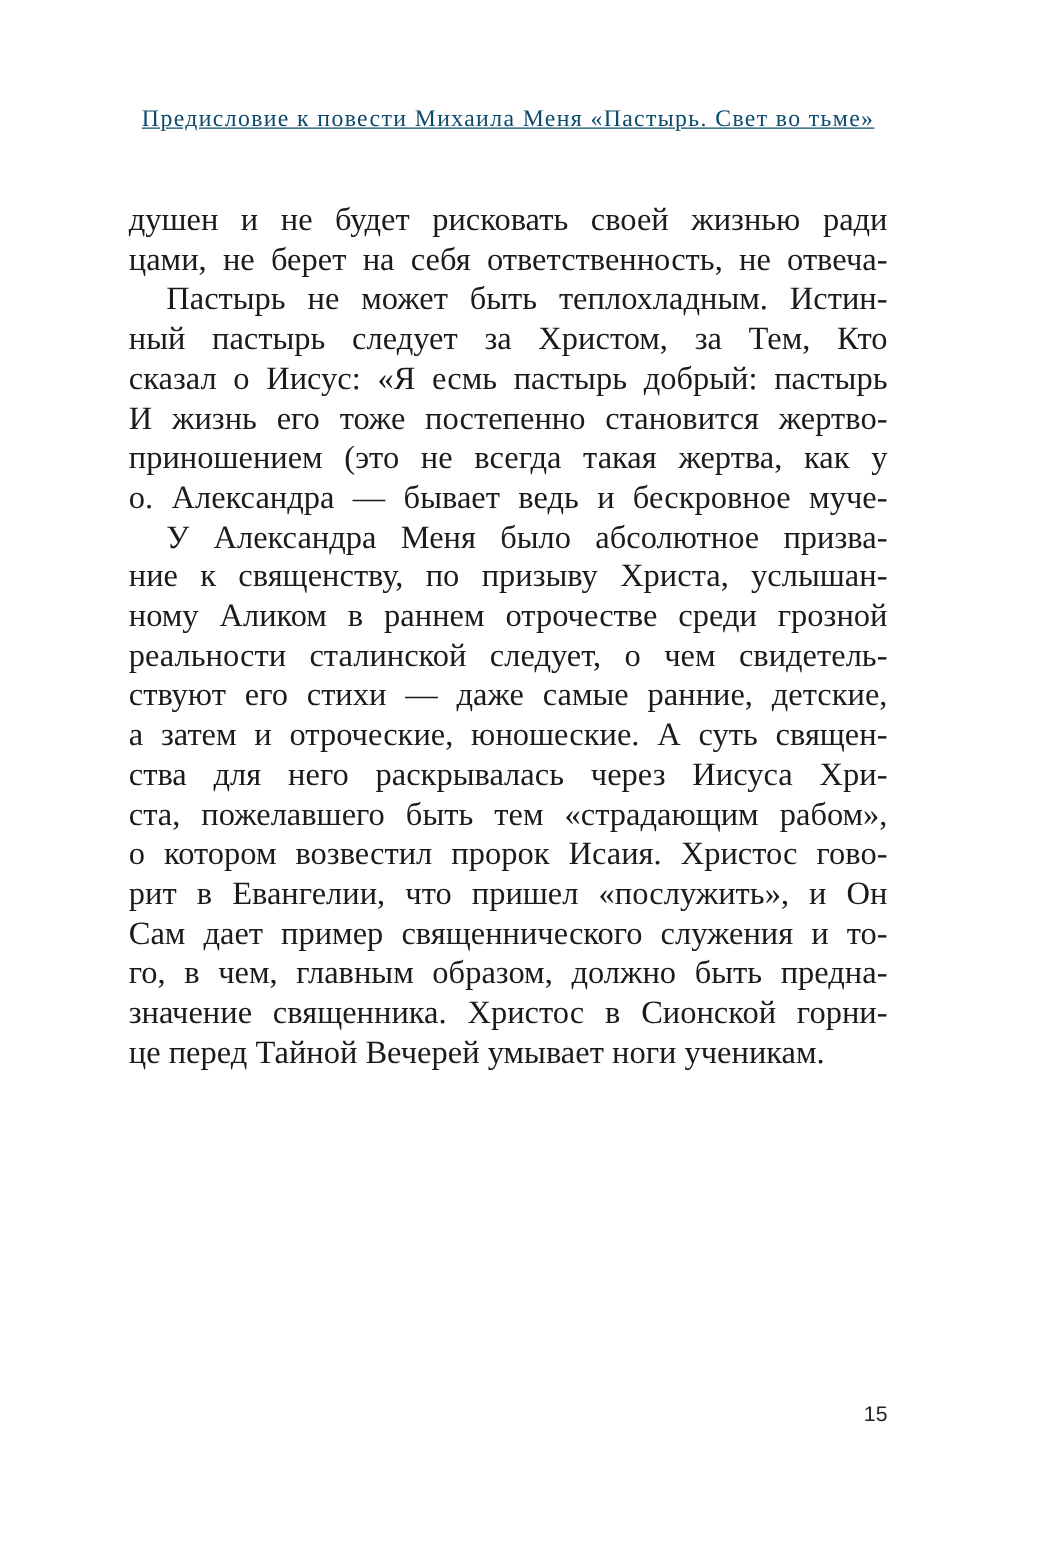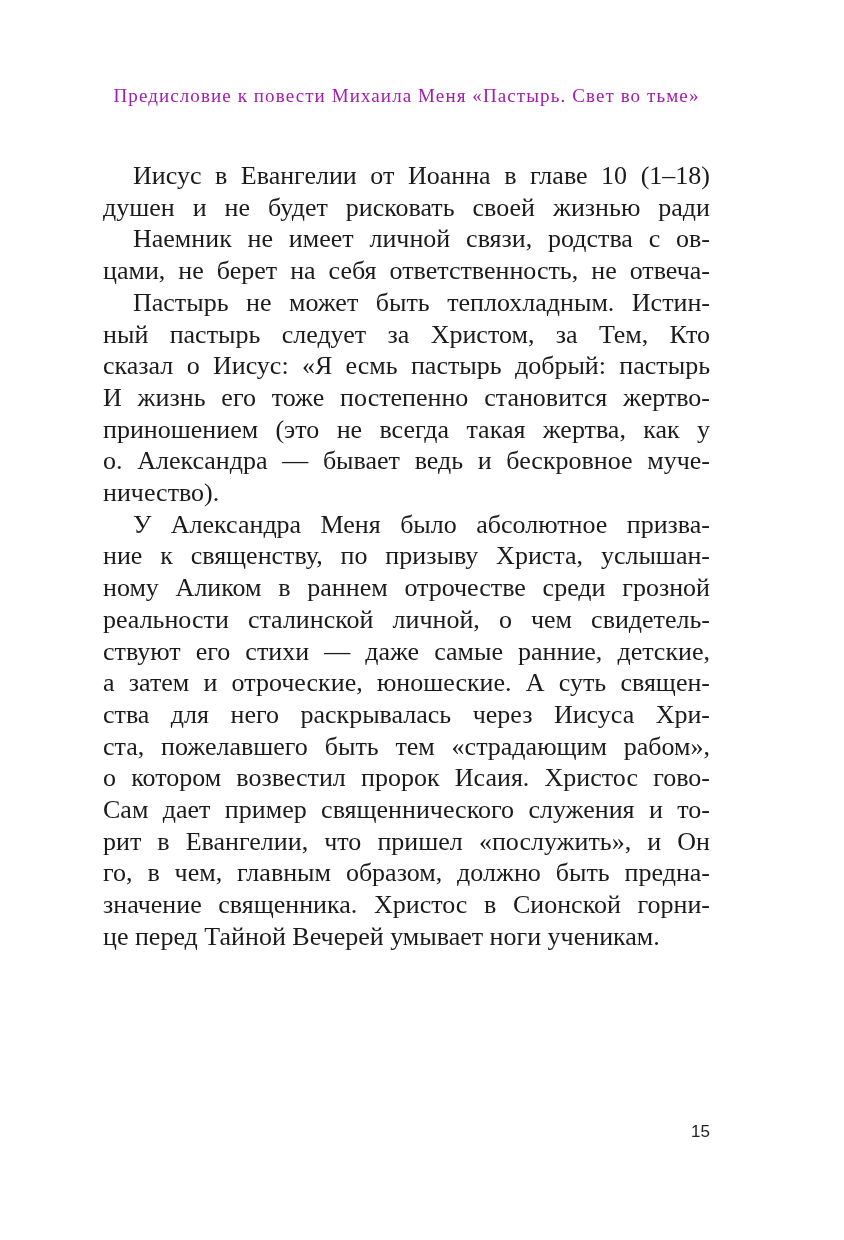--- a/index.html
+++ b/index.html
@@ -18,21 +18,22 @@
   }
   .running-header {
     position: absolute;
     top: 85px;
     left: 103px;
     width: 607px;
     text-align: center;
     font-size: 19px;
     letter-spacing: 1.1px;
     white-space: nowrap;
-    color: #a21caf;
+    color: #0c4a6e;
+    text-decoration: underline;
   }
   .text-block {
     position: absolute;
     top: 160px;
     left: 103px;
     width: 607px;
     font-size: 26px;
   }
   .para {
     margin: 0;
@@ -63,48 +64,45 @@
   }
 </style>
 </head>
 <body>
 
 <div class="page">
   <div class="running-header">Предисловие к повести Михаила Меня «Пастырь. Свет во тьме»</div>
 
   <div class="text-block">
       <div class="para">
-        <div class="line first">Иисус в Евангелии от Иоанна в главе 10 (1–18)</div>
         <div class="line">душен и не будет рисковать своей жизнью ради</div>
       </div>
       <div class="para">
-        <div class="line first">Наемник не имеет личной связи, родства с ов-</div>
         <div class="line">цами, не берет на себя ответственность, не отвеча-</div>
       </div>
       <div class="para">
         <div class="line first">Пастырь не может быть теплохладным. Истин-</div>
         <div class="line">ный пастырь следует за Христом, за Тем, Кто</div>
         <div class="line">сказал о Иисус: «Я есмь пастырь добрый: пастырь</div>
         <div class="line">И жизнь его тоже постепенно становится жертво-</div>
         <div class="line">приношением (это не всегда такая жертва, как у</div>
         <div class="line">о. Александра — бывает ведь и бескровное муче-</div>
-        <div class="line last">ничество).</div>
       </div>
       <div class="para">
         <div class="line first">У Александра Меня было абсолютное призва-</div>
         <div class="line">ние к священству, по призыву Христа, услышан-</div>
         <div class="line">ному Аликом в раннем отрочестве среди грозной</div>
-        <div class="line">реальности сталинской личной, о чем свидетель-</div>
+        <div class="line">реальности сталинской следует, о чем свидетель-</div>
         <div class="line">ствуют его стихи — даже самые ранние, детские,</div>
         <div class="line">а затем и отроческие, юношеские. А суть священ-</div>
         <div class="line">ства для него раскрывалась через Иисуса Хри-</div>
         <div class="line">ста, пожелавшего быть тем «страдающим рабом»,</div>
         <div class="line">о котором возвестил пророк Исаия. Христос гово-</div>
+        <div class="line">рит в Евангелии, что пришел «послужить», и Он</div>
         <div class="line">Сам дает пример священнического служения и то-</div>
-        <div class="line">рит в Евангелии, что пришел «послужить», и Он</div>
         <div class="line">го, в чем, главным образом, должно быть предна-</div>
         <div class="line">значение священника. Христос в Сионской горни-</div>
         <div class="line last">це перед Тайной Вечерей умывает ноги ученикам.</div>
       </div>
     </div>
 
   <div class="page-number">15</div>
 </div>
 
 </body></html>

